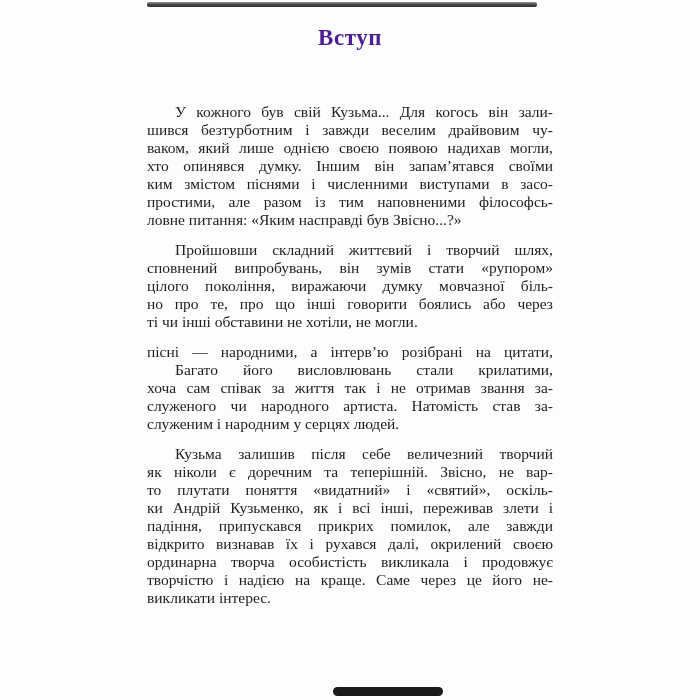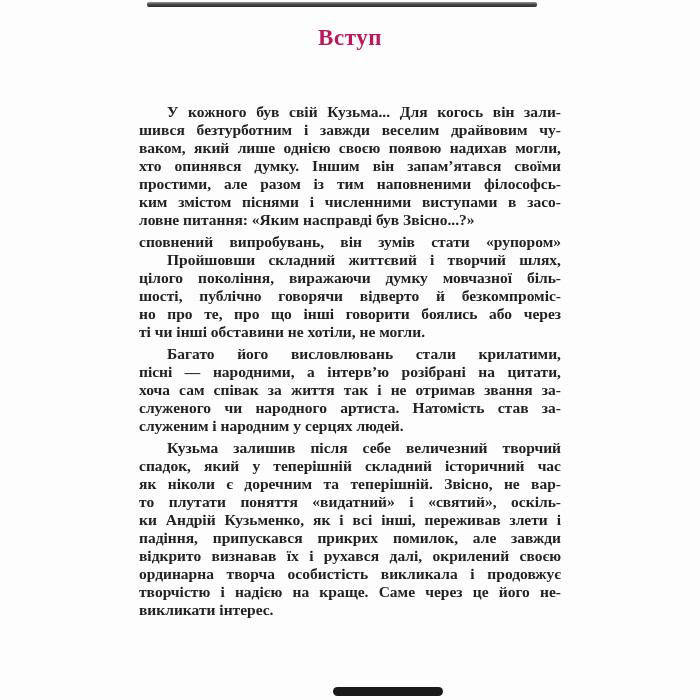--- a/index.html
+++ b/index.html
@@ -33,29 +33,29 @@
     width: 430px;
     color: #1f1f1f;
   }
   .page-title {
     margin-top: 25px;
     text-align: center;
     font-size: 23px;
     line-height: 26px;
     font-weight: bold;
     letter-spacing: 0.5px;
-    color: #be185d;
+    color: #4c1d95;
   }
   .body-text {
     margin-top: 52px;
     font-size: 15.5px;
     line-height: 18px;
     color: #222222;
   }
-  .paragraph { margin: 4px; font-weight: bold; }
+  .paragraph { margin: 12px; }
   .text-line {
     text-align: justify;
     text-align-last: justify;
     white-space: normal;
     height: 18px;
     overflow: visible;
   }
   .text-line.first { text-indent: 28px; }
   .text-line.last { text-align-last: left; }
   .bottom-indicator {
@@ -76,42 +76,40 @@
 
   <div class="page">
     <div class="page-title">Вступ</div>
 
     <div class="body-text" id="body-text">
         <div class="paragraph">
           <div class="text-line first">У кожного був свій Кузьма... Для когось він зали-</div>
           <div class="text-line">шився безтурботним і завжди веселим драйвовим чу-</div>
           <div class="text-line">ваком, який лише однією своєю появою надихав могли,</div>
           <div class="text-line">хто опинявся думку. Іншим він запам’ятався своїми</div>
+          <div class="text-line">ким змістом піснями і численними виступами в засо-</div>
           <div class="text-line">простими, але разом із тим наповненими філософсь-</div>
-          <div class="text-line">ким змістом піснями і численними виступами в засо-</div>
           <div class="text-line last">ловне питання: «Яким насправді був Звісно...?»</div>
         </div>
         <div class="paragraph">
+          <div class="text-line first">Пройшовши складний життєвий і творчий шлях,</div>
           <div class="text-line">сповнений випробувань, він зумів стати «рупором»</div>
-          <div class="text-line first">Пройшовши складний життєвий і творчий шлях,</div>
           <div class="text-line">цілого покоління, виражаючи думку мовчазної біль-</div>
-          <div class="text-line">шості, публічно говорячи відверто й безкомпроміс-</div>
           <div class="text-line">но про те, про що інші говорити боялись або через</div>
           <div class="text-line last">ті чи інші обставини не хотіли, не могли.</div>
         </div>
         <div class="paragraph">
+          <div class="text-line">пісні — народними, а інтерв’ю розібрані на цитати,</div>
           <div class="text-line first">Багато його висловлювань стали крилатими,</div>
-          <div class="text-line">пісні — народними, а інтерв’ю розібрані на цитати,</div>
           <div class="text-line">хоча сам співак за життя так і не отримав звання за-</div>
           <div class="text-line">служеного чи народного артиста. Натомість став за-</div>
           <div class="text-line last">служеним і народним у серцях людей.</div>
         </div>
         <div class="paragraph">
           <div class="text-line first">Кузьма залишив після себе величезний творчий</div>
-          <div class="text-line">спадок, який у теперішній складний історичний час</div>
           <div class="text-line">як ніколи є доречним та теперішній. Звісно, не вар-</div>
           <div class="text-line">то плутати поняття «видатний» і «святий», оскіль-</div>
           <div class="text-line">ки Андрій Кузьменко, як і всі інші, переживав злети і</div>
           <div class="text-line">падіння, припускався прикрих помилок, але завжди</div>
           <div class="text-line">відкрито визнавав їх і рухався далі, окрилений своєю</div>
           <div class="text-line">ординарна творча особистість викликала і продовжує</div>
           <div class="text-line">творчістю і надією на краще. Саме через це його не-</div>
           <div class="text-line last">викликати інтерес.</div>
         </div>
       </div>

